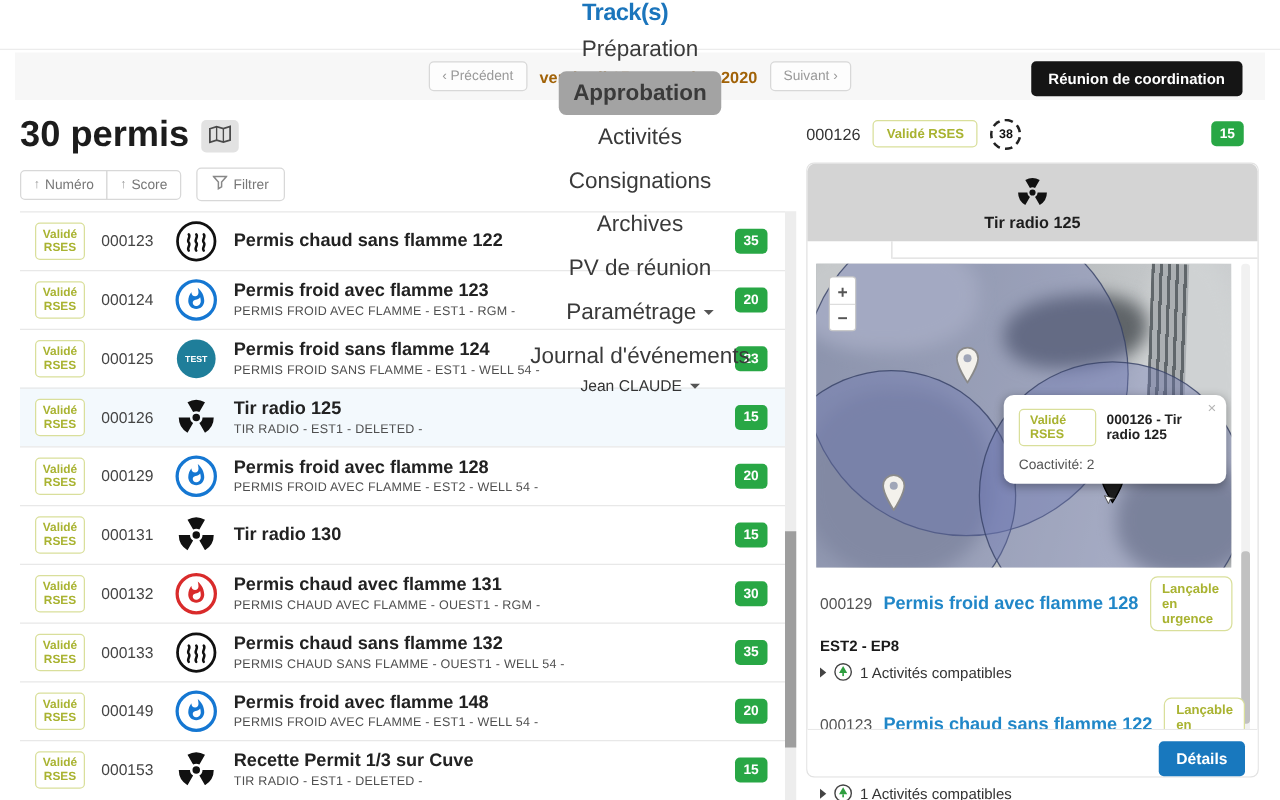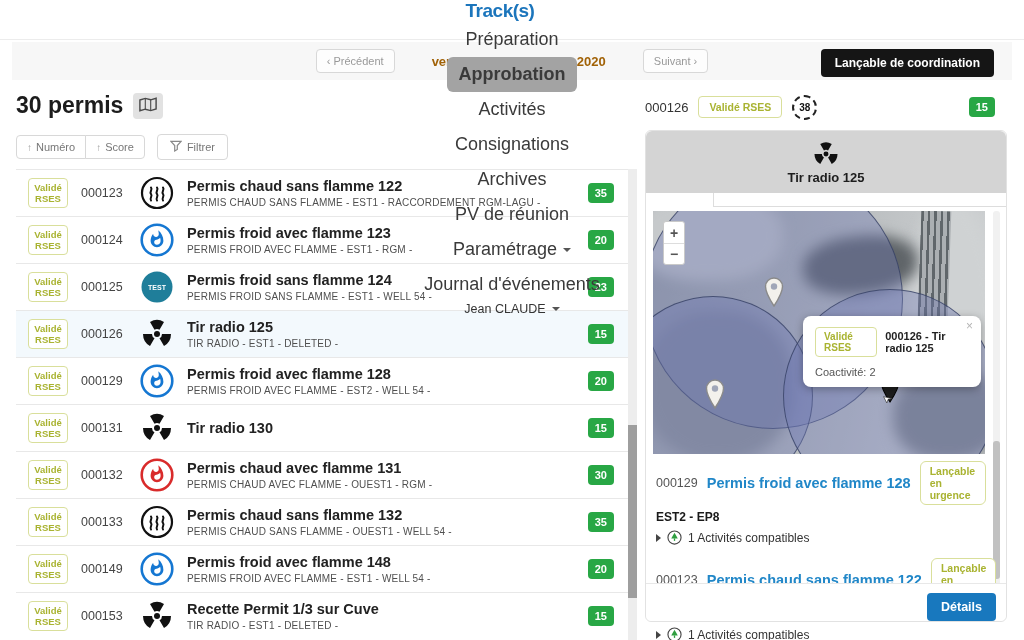--- a/index.html
+++ b/index.html
@@ -14,30 +14,30 @@
   .nav-item { font-size:18px; color:#3a3a3a; padding:7px 12px; border-radius:6px; cursor:pointer;
     white-space:nowrap; display:flex; align-items:center; gap:6px; }
   .nav-item.active { background:#a3a3a3; font-weight:bold; }
   .caret-down { width:0; height:0; border-left:4px solid transparent; border-right:4px solid transparent;
     border-top:4px solid #555; display:inline-block; }
   .nav-spacer { flex:1; }
   .user-item { font-size:12.5px; color:#333; display:flex; align-items:center; gap:6px; }
 
   
   .datebar { position:absolute; top:42px; left:12px; width:1000px; height:38px; background:#f7f7f7;
-    display:flex; align-items:center; justify-content:center; z-index:30;gap:27px; }
+    display:flex; align-items:center; justify-content:center; z-index:30; }
   .datebar .nav-btn { background:#fdfdfd; border:1px solid #d8d8d8; border-radius:4px; color:#999;
     font-size:11px; padding:5px 10px; cursor:pointer; }
   .date-label { font-size:13px; font-weight:bold; color:#a16207; margin:0 10px; }
   .coord-btn { position:absolute; right:18px; top:7px; background:#151515; color:#fff; font-size:12px;
     font-weight:bold; padding:7px 14px; border-radius:4px; border:none; cursor:pointer; }
 
   
   .page-title-row { position:absolute; top:92px; left:16px; display:flex; align-items:center; gap:10px; }
-  .page-title { font-size:23px; font-weight:bold; color:#1c1c1c; }
+  .page-title { font-size:29px; font-weight:bold; color:#1c1c1c; }
   .map-toggle { width:30px; height:26px; background:#e2e2e2; border:none; border-radius:4px;
     display:flex; align-items:center; justify-content:center; cursor:pointer; }
   .sort-row { position:absolute; top:134px; left:16px; display:flex; align-items:center; }
   .sort-btn { background:#fff; border:1px solid #d8d8d8; font-size:11px; color:#777; padding:5px 10px;
     cursor:pointer; display:flex; align-items:center; gap:4px; }
   .sort-btn.first { border-radius:4px 0 0 4px; }
   .sort-btn.last { border-radius:0 4px 4px 0; margin-left:-1px; }
   .filter-btn { margin-left:12px; background:#fff; border:1px solid #d8d8d8; border-radius:4px;
     font-size:11px; color:#777; padding:5px 12px; cursor:pointer; display:flex; align-items:center; gap:5px; }
   .up-arrow { font-size:10px; color:#999; }
@@ -163,21 +163,21 @@
     <div class="user-item">
       <span>Jean CLAUDE</span>
       <span class="caret-down"></span>
     </div>
   </div>
 
   <div class="datebar">
     <button class="nav-btn">‹ Précédent</button>
     <span class="date-label">vendredi 25 septembre 2020</span>
     <button class="nav-btn">Suivant ›</button>
-    <button class="coord-btn">Lançable de coordination</button>
+    <button class="coord-btn">Réunion de coordination</button>
   </div>
 
   <div class="page-title-row">
     <div class="page-title">30 permis</div>
     <button class="map-toggle">
       <span><svg width="18" height="15" viewBox="0 0 20 16">
             <path d="M1 3 7 1.2l6 1.6L19 1v12l-6 1.8-6-1.6L1 15z" fill="none" stroke="#4a4a4a" stroke-width="1.6"></path>
             <path d="M7 1.2v12.2M13 2.8v12" stroke="#4a4a4a" stroke-width="1.2"></path>
           </svg></span>
     </button>
@@ -206,21 +206,20 @@
       <span class="ptype-icon"><svg width="34" height="34" viewBox="0 0 34 34">
             <circle cx="17" cy="17" r="15" fill="#fff" stroke="#111" stroke-width="2.2"></circle>
             <g fill="none" stroke="#111" stroke-width="2" stroke-linecap="round">
               <path d="M11 24.5c-2-2.1 2-4.3 0-6.5s2-4.3 0-6.5"></path>
               <path d="M17 24.5c-2-2.1 2-4.3 0-6.5s2-4.3 0-6.5"></path>
               <path d="M23 24.5c-2-2.1 2-4.3 0-6.5s2-4.3 0-6.5"></path>
             </g>
           </svg></span>
       <span class="permit-text">
           <span class="permit-title">Permis chaud sans flamme 122</span>
-          <span class="permit-sub">PERMIS CHAUD SANS FLAMME - EST1 - RACCORDEMENT RGM-LAGU -</span>
         </span>
       <span class="score-badge">35</span>
     </div>
     <div class="permit-row">
       <span class="rses-badge">Validé RSES</span>
       <span class="permit-num">000124</span>
       <span class="ptype-icon"><svg width="34" height="34" viewBox="0 0 34 34">
             <circle cx="17" cy="17" r="15.3" fill="#fff" stroke="#1577d2" stroke-width="2.6"></circle>
             <path fill="#1577d2" fill-rule="evenodd" transform="translate(7.4 6.6) scale(0.8)" d="M13.5.67s.74 2.65.74 4.8c0 2.06-1.35 3.73-3.41 3.73-2.07 0-3.63-1.67-3.63-3.73l.03-.36C5.21 7.51 4 10.62 4 14c0 4.42 3.58 8 8 8s8-3.58 8-8C20 8.61 17.41 3.8 13.5.67zM11.71 19c-1.78 0-3.22-1.4-3.22-3.14 0-1.62 1.05-2.76 2.81-3.12 1.77-.36 3.6-1.21 4.62-2.58.39 1.29.59 2.65.59 4.04 0 2.65-2.15 4.8-4.8 4.8z"></path>
           </svg></span>

